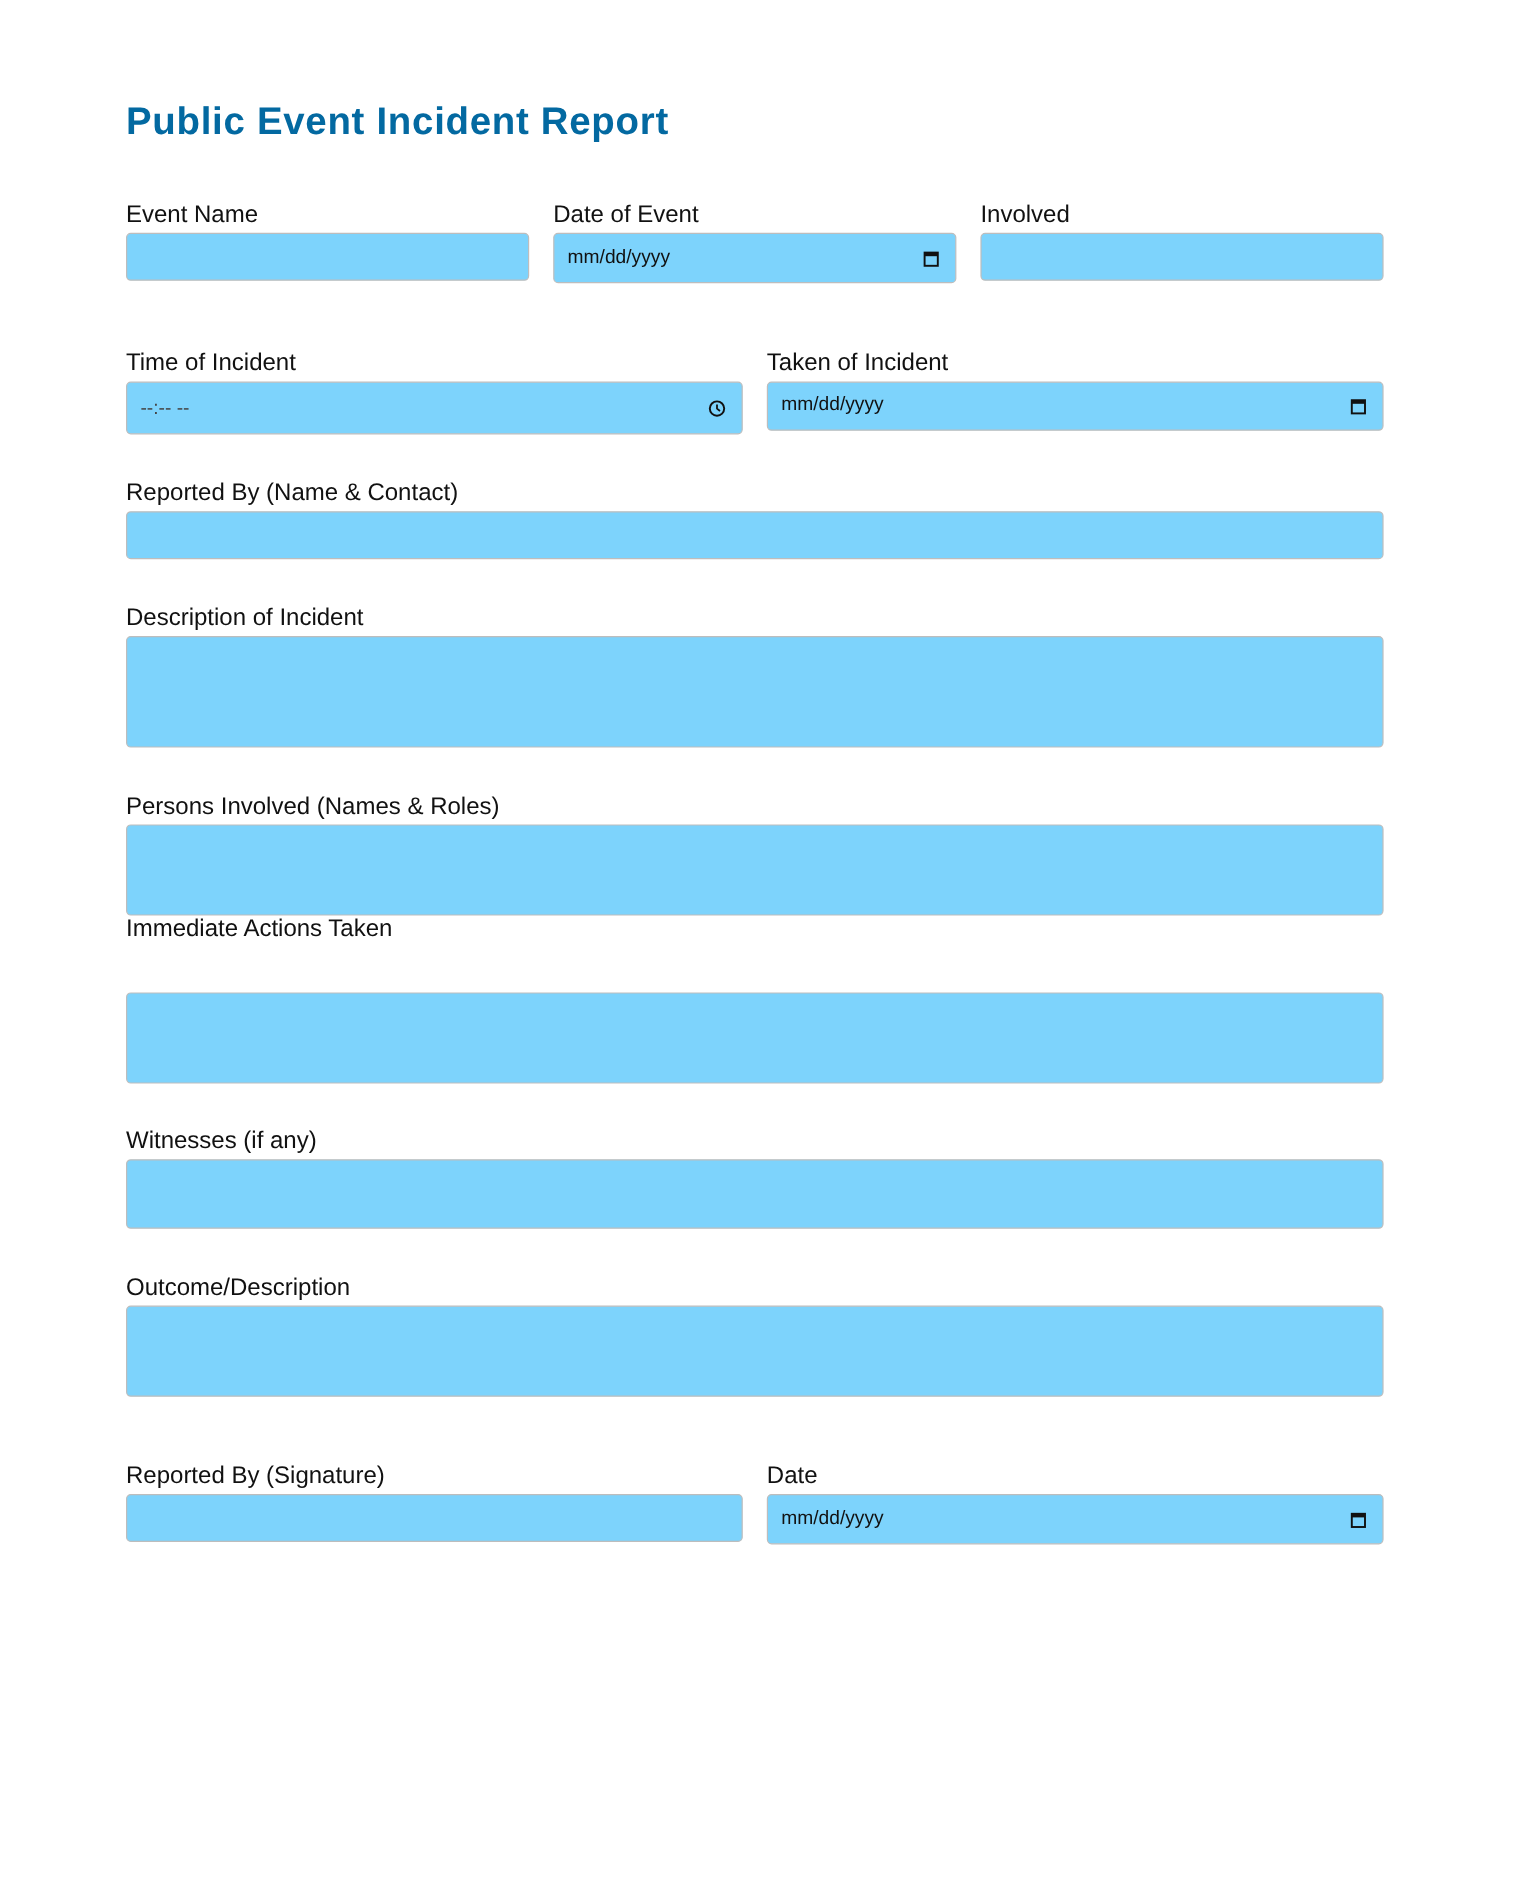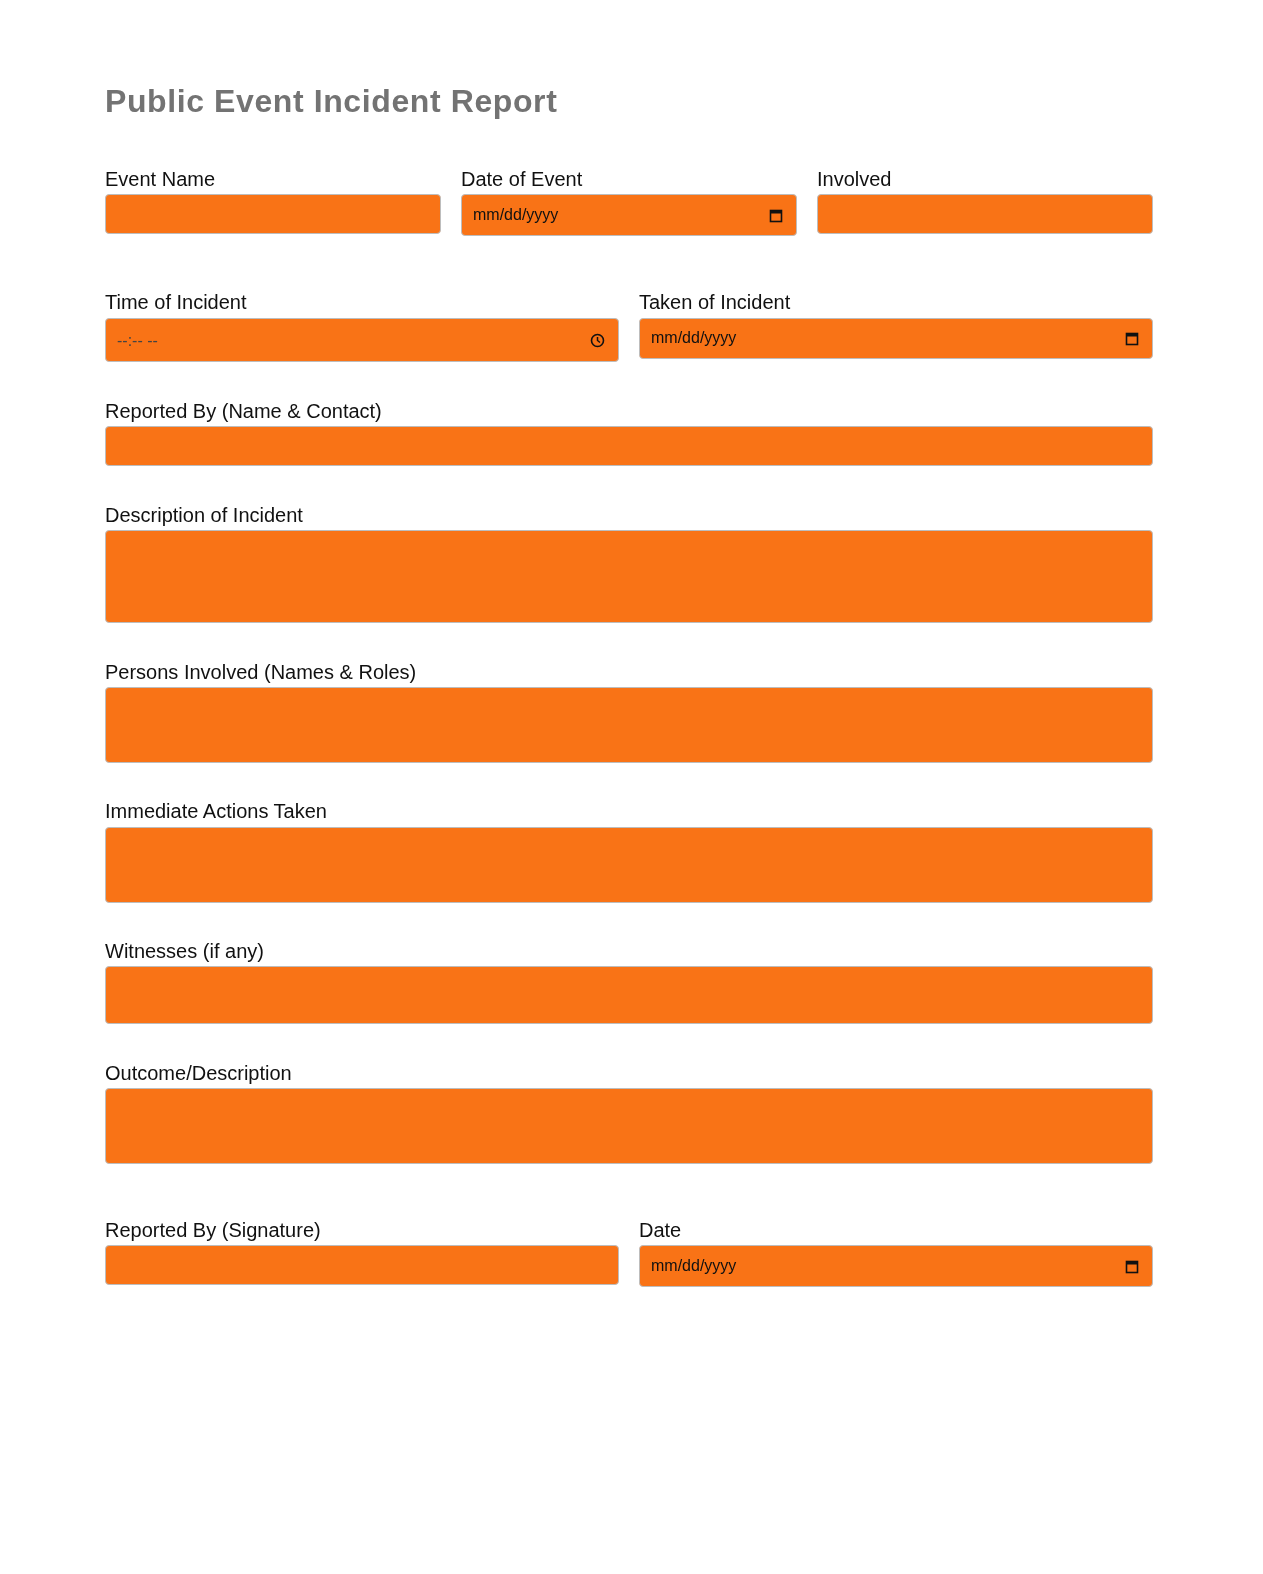--- a/index.html
+++ b/index.html
@@ -1,22 +1,22 @@
 <!DOCTYPE html>
 <html><head>
 <meta charset="utf-8">
 <style>
   html, body { margin:0; padding:0; background:#ffffff; }
   body { width:1263px; height:1574px; position:relative; overflow:hidden;
          font-family:"Liberation Sans", sans-serif; color:#111; }
   .title { position:absolute; left:105px; top:80px; margin:0; font-size:32px;
-           font-weight:bold; letter-spacing:0.6px; color:#737373; line-height:42px; }
+           font-weight:bold; letter-spacing:0.6px; color:#0369a1; line-height:42px; }
   .lbl { position:absolute; font-size:20px; line-height:20px; color:#111; }
   .box { position:absolute; box-sizing:border-box; border:1px solid #bdbdbd;
-         border-radius:4px; background:#f97316; }
+         border-radius:4px; background:#7dd3fc; }
   .ph { position:absolute; left:11px; font-size:16px; color:#111; }
   .ico { position:absolute; right:13px; }
 </style>
 </head>
 <body>
 
 <h1 class="title">Public Event Incident Report</h1>
 
 <label class="lbl" style="left:105px;top:169px;">Event Name</label>
 <div class="box" style="left:105px;top:194px;width:336px;height:40px;"></div>
@@ -53,21 +53,21 @@
 
 <label class="lbl" style="left:105px;top:401px;">Reported By (Name &amp; Contact)</label>
 <div class="box" style="left:105px;top:426px;width:1048px;height:40px;"></div>
 
 <label class="lbl" style="left:105px;top:505px;">Description of Incident</label>
 <div class="box" style="left:105px;top:530px;width:1048px;height:93px;"></div>
 
 <label class="lbl" style="left:105px;top:662px;">Persons Involved (Names &amp; Roles)</label>
 <div class="box" style="left:105px;top:687px;width:1048px;height:76px;"></div>
 
-<label class="lbl" style="left:105px;top:801px;">Immediate Actions Taken</label>
+<label class="lbl" style="left:105px;top:764px;">Immediate Actions Taken</label>
 <div class="box" style="left:105px;top:827px;width:1048px;height:76px;"></div>
 
 <label class="lbl" style="left:105px;top:941px;">Witnesses (if any)</label>
 <div class="box" style="left:105px;top:966px;width:1048px;height:58px;"></div>
 
 <label class="lbl" style="left:105px;top:1063px;">Outcome/Description</label>
 <div class="box" style="left:105px;top:1088px;width:1048px;height:76px;"></div>
 
 <label class="lbl" style="left:105px;top:1220px;">Reported By (Signature)</label>
 <div class="box" style="left:105px;top:1245px;width:514px;height:40px;"></div>

